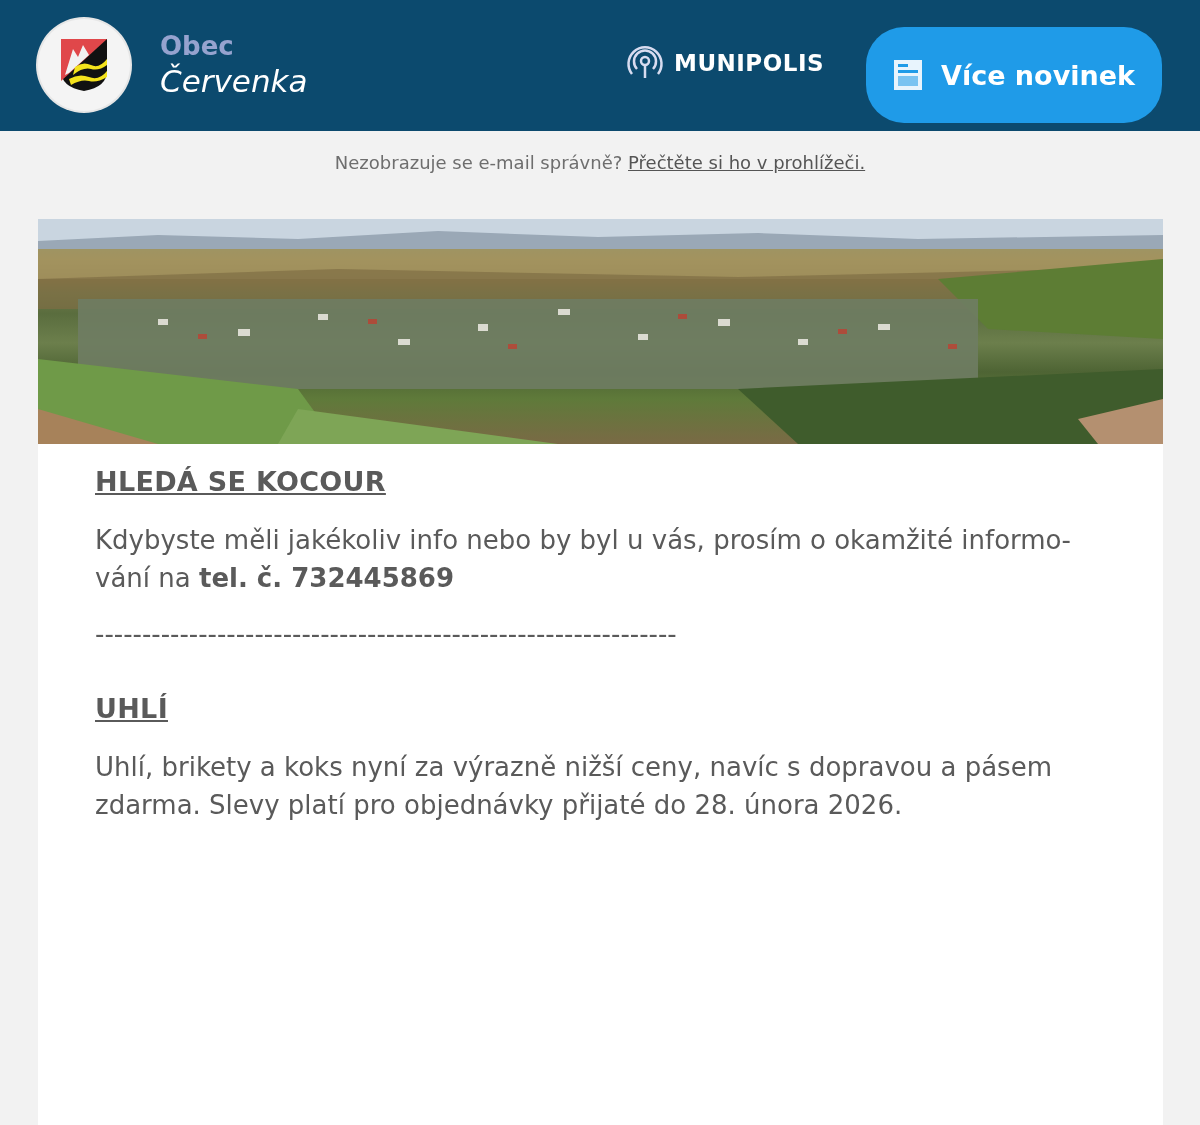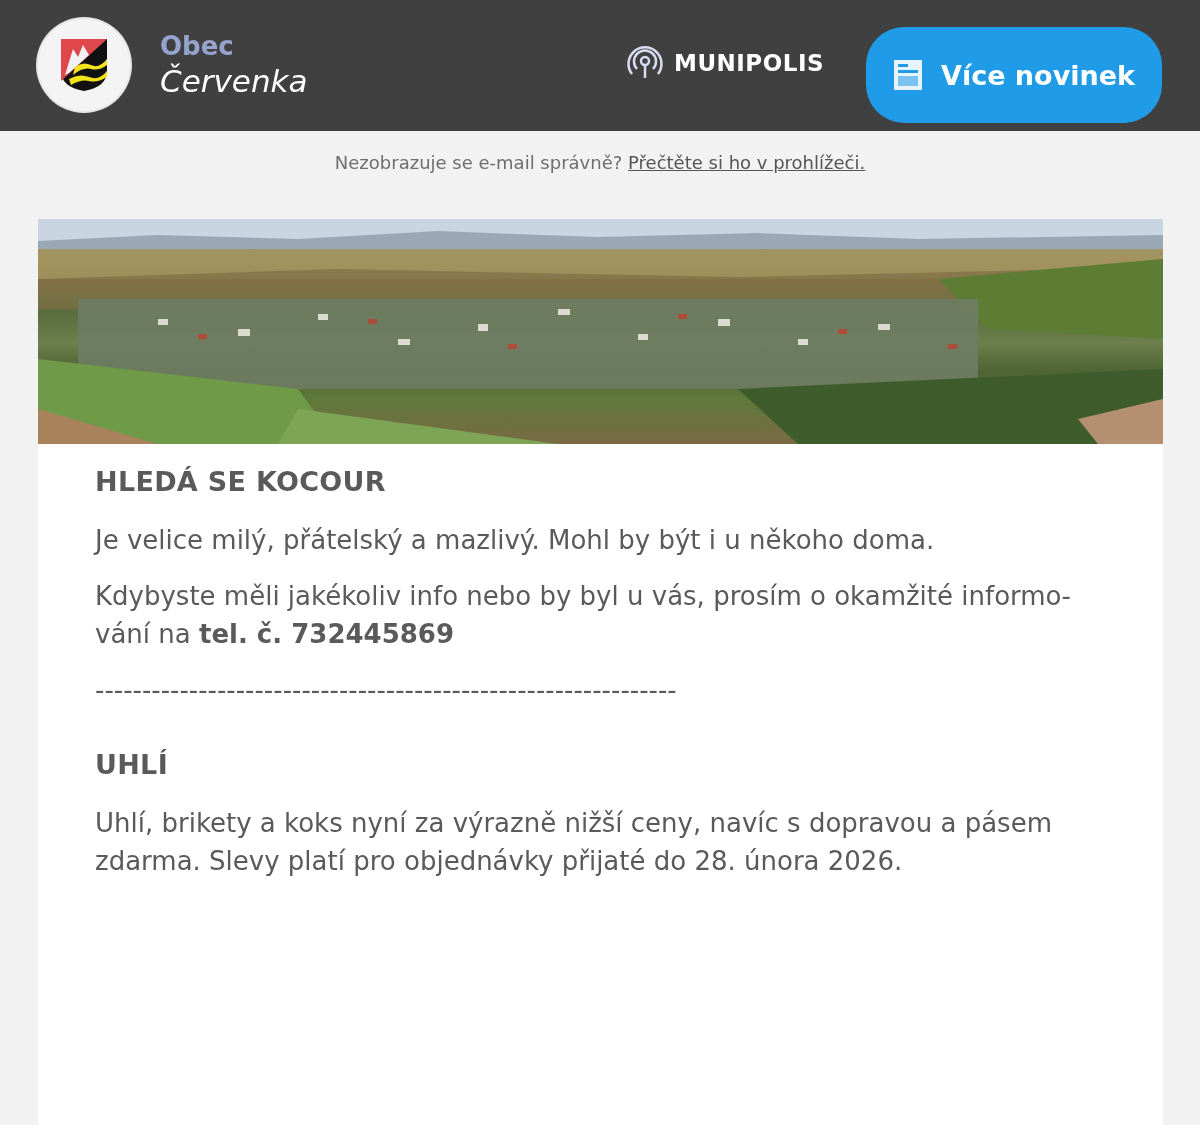--- a/index.html
+++ b/index.html
@@ -1,29 +1,29 @@
 <!DOCTYPE html>
 <html><head>
 <meta charset="utf-8">
 <style>
   * { box-sizing: border-box; margin: 0; padding: 0; }
   html, body { width: 1200px; height: 1125px; overflow: hidden; background: #f2f2f2; font-family: "DejaVu Sans", sans-serif; }
-  .header { height: 131px; background: #404040; position: relative; }
+  .header { height: 131px; background: #0c4a6e; position: relative; }
   .logo-circle { position: absolute; left: 38px; top: 19px; width: 92px; height: 92px; border-radius: 50%; background: #f4f4f4; box-shadow: 0 0 0 2px #e6e6e6; display: flex; align-items: center; justify-content: center; }
   .org-pre { position: absolute; left: 160px; top: 31px; font-size: 26px; font-weight: bold; color: #96a3cf; }
   .org-name { position: absolute; left: 160px; top: 63px; font-size: 31px; color: #ffffff; font-style: italic; }
   .munipolis { position: absolute; left: 626px; top: 44px; display: flex; align-items: center; gap: 10px; color: #ffffff; font-weight: bold; font-size: 23px; letter-spacing: 0.5px; }
   .more-btn { position: absolute; left: 866px; top: 27px; width: 296px; height: 96px; border-radius: 38px; background: #1f9be8; display: flex; align-items: center; justify-content: center; gap: 18px; color: #ffffff; font-weight: bold; font-size: 27px; cursor: pointer; }
   .notice { position: absolute; top: 152px; left: 0; width: 1200px; text-align: center; font-size: 18px; color: #6e6e6e; }
   .notice a { color: #555; text-decoration: underline; }
   .card { position: absolute; left: 38px; top: 219px; width: 1125px; height: 920px; background: #ffffff; }
   .hero { width: 1125px; height: 225px; position: relative; overflow: hidden;
     background: linear-gradient(180deg, #c7d3df 0%, #b7c3cc 8%, #8b9670 12%, #a39058 18%, #8f7a47 26%, #6f7a4a 33%, #5a6d3e 42%, #6c7f4c 55%, #4e6434 68%, #5f7a3a 80%, #7a6a45 100%); }
   .content { padding: 0 57px; color: #5a5a5a; }
-  h2 { font-size: 27px; font-weight: bold; color: #5a5a5a; margin-top: 22px; margin-bottom: 24px; letter-spacing: 0.3px; }
+  h2 { font-size: 27px; font-weight: bold; text-decoration: underline; color: #5a5a5a; margin-top: 22px; margin-bottom: 24px; letter-spacing: 0.3px; }
   p { font-size: 26px; line-height: 38px; margin-bottom: 18px; }
   .divider { font-size: 26px; line-height: 38px; margin-bottom: 18px; letter-spacing: 0; }
   h2.second { margin-top: 40px; }
 </style>
 </head>
 <body>
 
 <div class="header">
   <div class="logo-circle">
     <svg width="50" height="56" viewBox="0 0 50 56">
@@ -95,19 +95,18 @@
       <path d="M0 140 L260 170 L300 225 H0 Z" fill="#6f9a48"></path>
       <path d="M0 190 L120 225 H0 Z" fill="#a7825a"></path>
       <path d="M260 190 L520 225 H240 Z" fill="#7ea556"></path>
       <path d="M700 170 L1125 150 V225 H760 Z" fill="#3f5c2c"></path>
       <path d="M1040 200 L1125 180 V225 H1060 Z" fill="#b49070"></path>
     </svg>
   </div>
 
   <div class="content">
     <h2>HLEDÁ SE KOCOUR</h2>
-    <p>Je velice milý, přátelský a mazlivý. Mohl by být i u někoho doma.</p>
     <p><span>Kdybyste měli jakékoliv info nebo by byl u vás, prosím o okamžité informo­vání na </span><strong>tel. č. 732445869</strong></p>
     <div class="divider">--------------------------------------------------------------</div>
     <h2 class="second">UHLÍ</h2>
     <p>Uhlí, brikety a koks nyní za výrazně nižší ceny, navíc s dopravou a pásem zdarma. Slevy platí pro objednávky přijaté do 28. února 2026.</p>
   </div>
 </div>
 
 </body></html>

